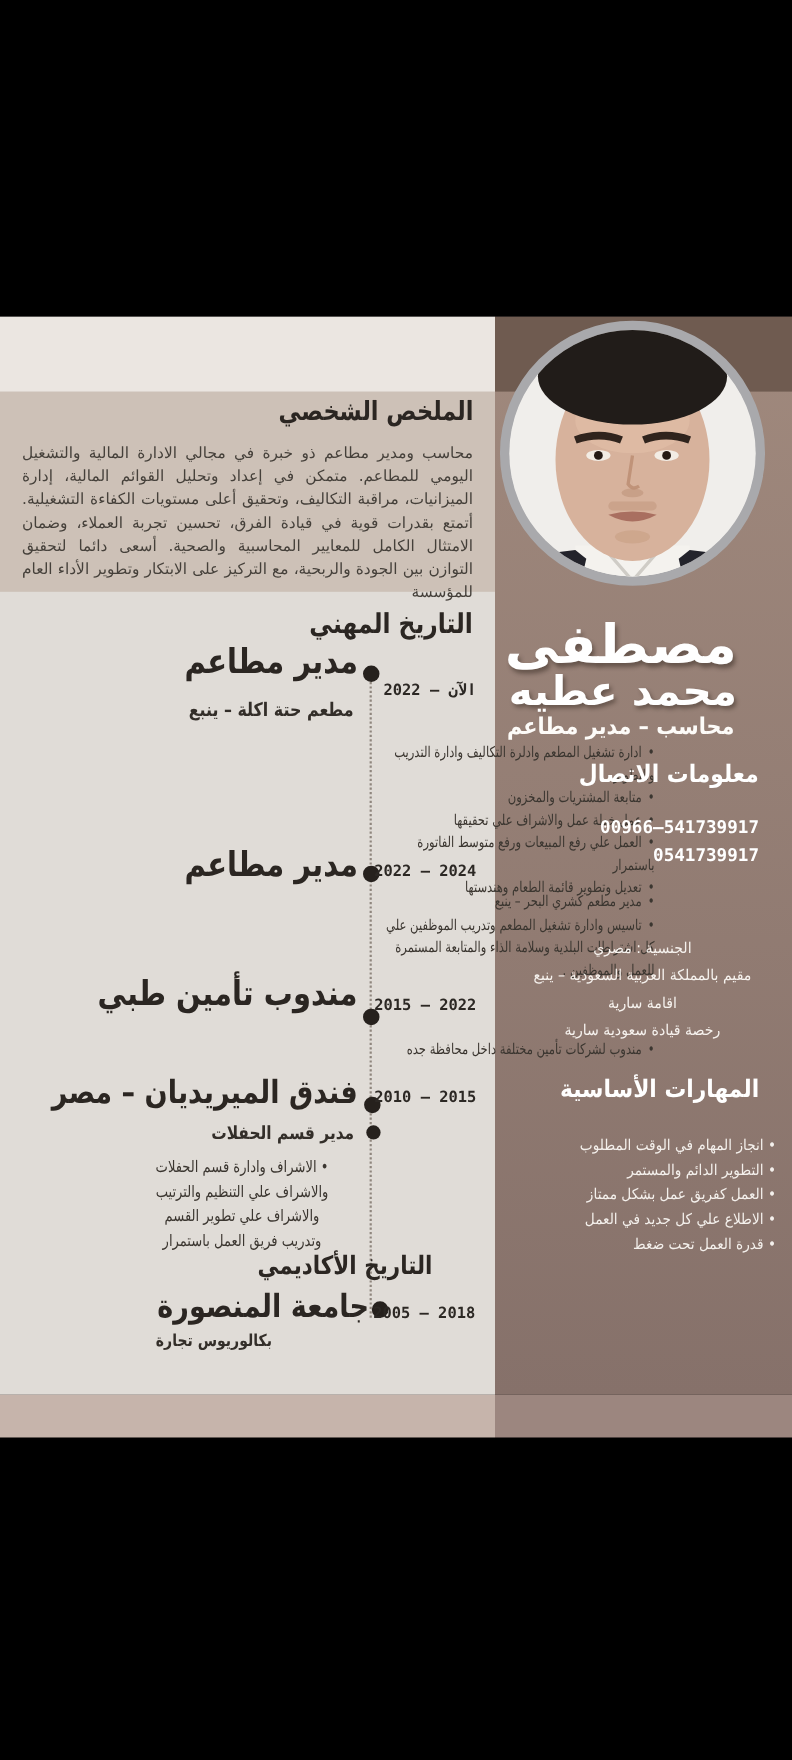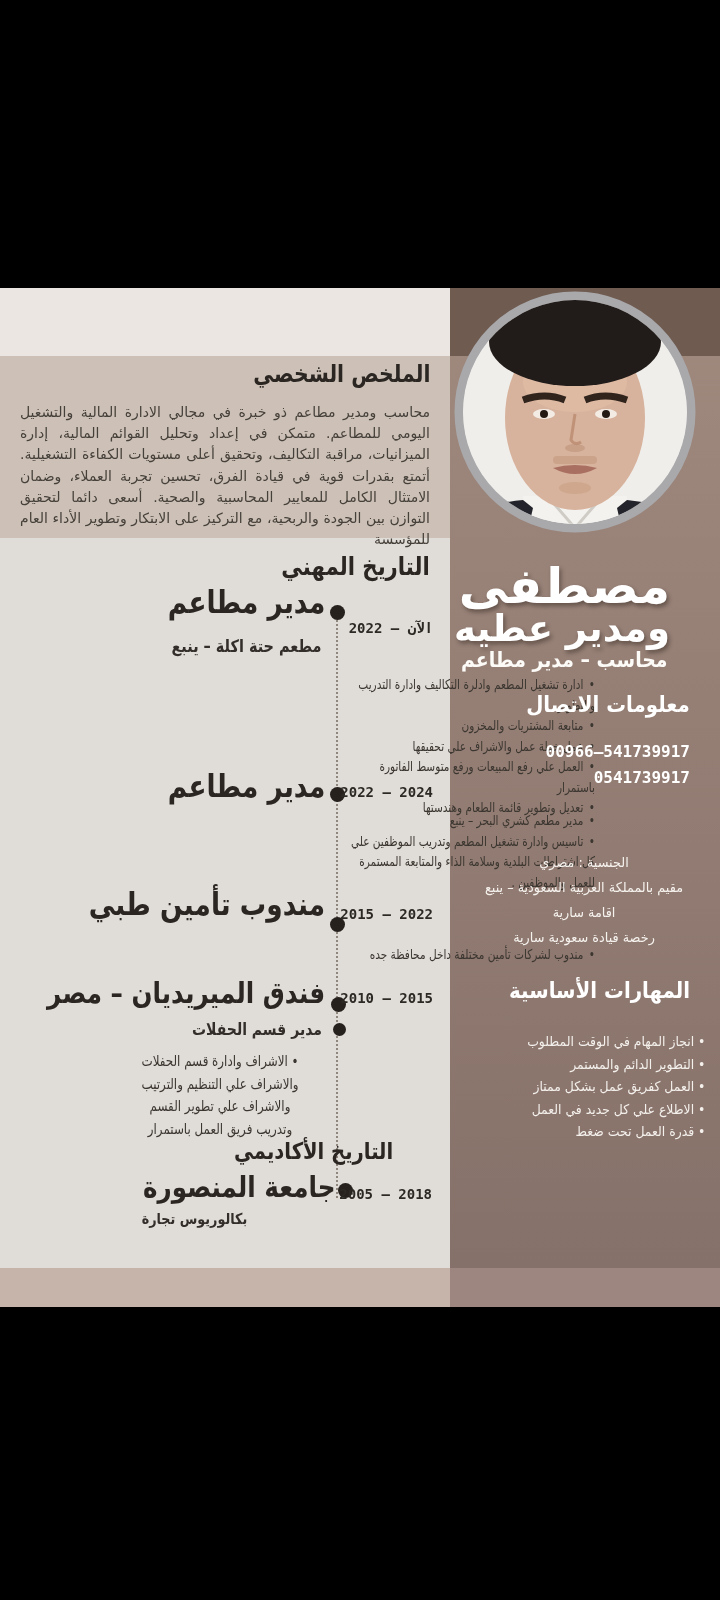--- a/index.html
+++ b/index.html
@@ -153,21 +153,21 @@
     <div>وتدريب فريق العمل باستمرار</div>
   </div>
 
   <div class="abs h acad-h">التاريخ الأكاديمي</div>
   <div class="abs jt" style="right:385px;top:1170px;font-size:29px;">جامعة المنصورة</div>
   <div class="abs date" style="right:288px;top:1186px;">2005 – 2018</div>
   <div class="abs degree" style="right:473px;top:1210px;">بكالوريوس تجارة</div>
 
   <div class="abs name">
     <div class="l1">مصطفى</div>
-    <div class="l2">ومدير عطيه</div>
+    <div class="l2">محمد عطيه</div>
   </div>
   <div class="abs role">محاسب – مدير مطاعم</div>
 
   <div class="abs rc-h" style="right:30px;top:692px;">معلومات الاتصال</div>
   <div class="abs phone" style="right:30px;top:742px;">00966–541739917</div>
   <div class="abs phone" style="right:30px;top:768px;">0541739917</div>
 
   <div class="abs resid">
     <div>الجنسية : مصري</div>
     <div>مقيم بالمملكة العربية السعودية – ينبع</div>

